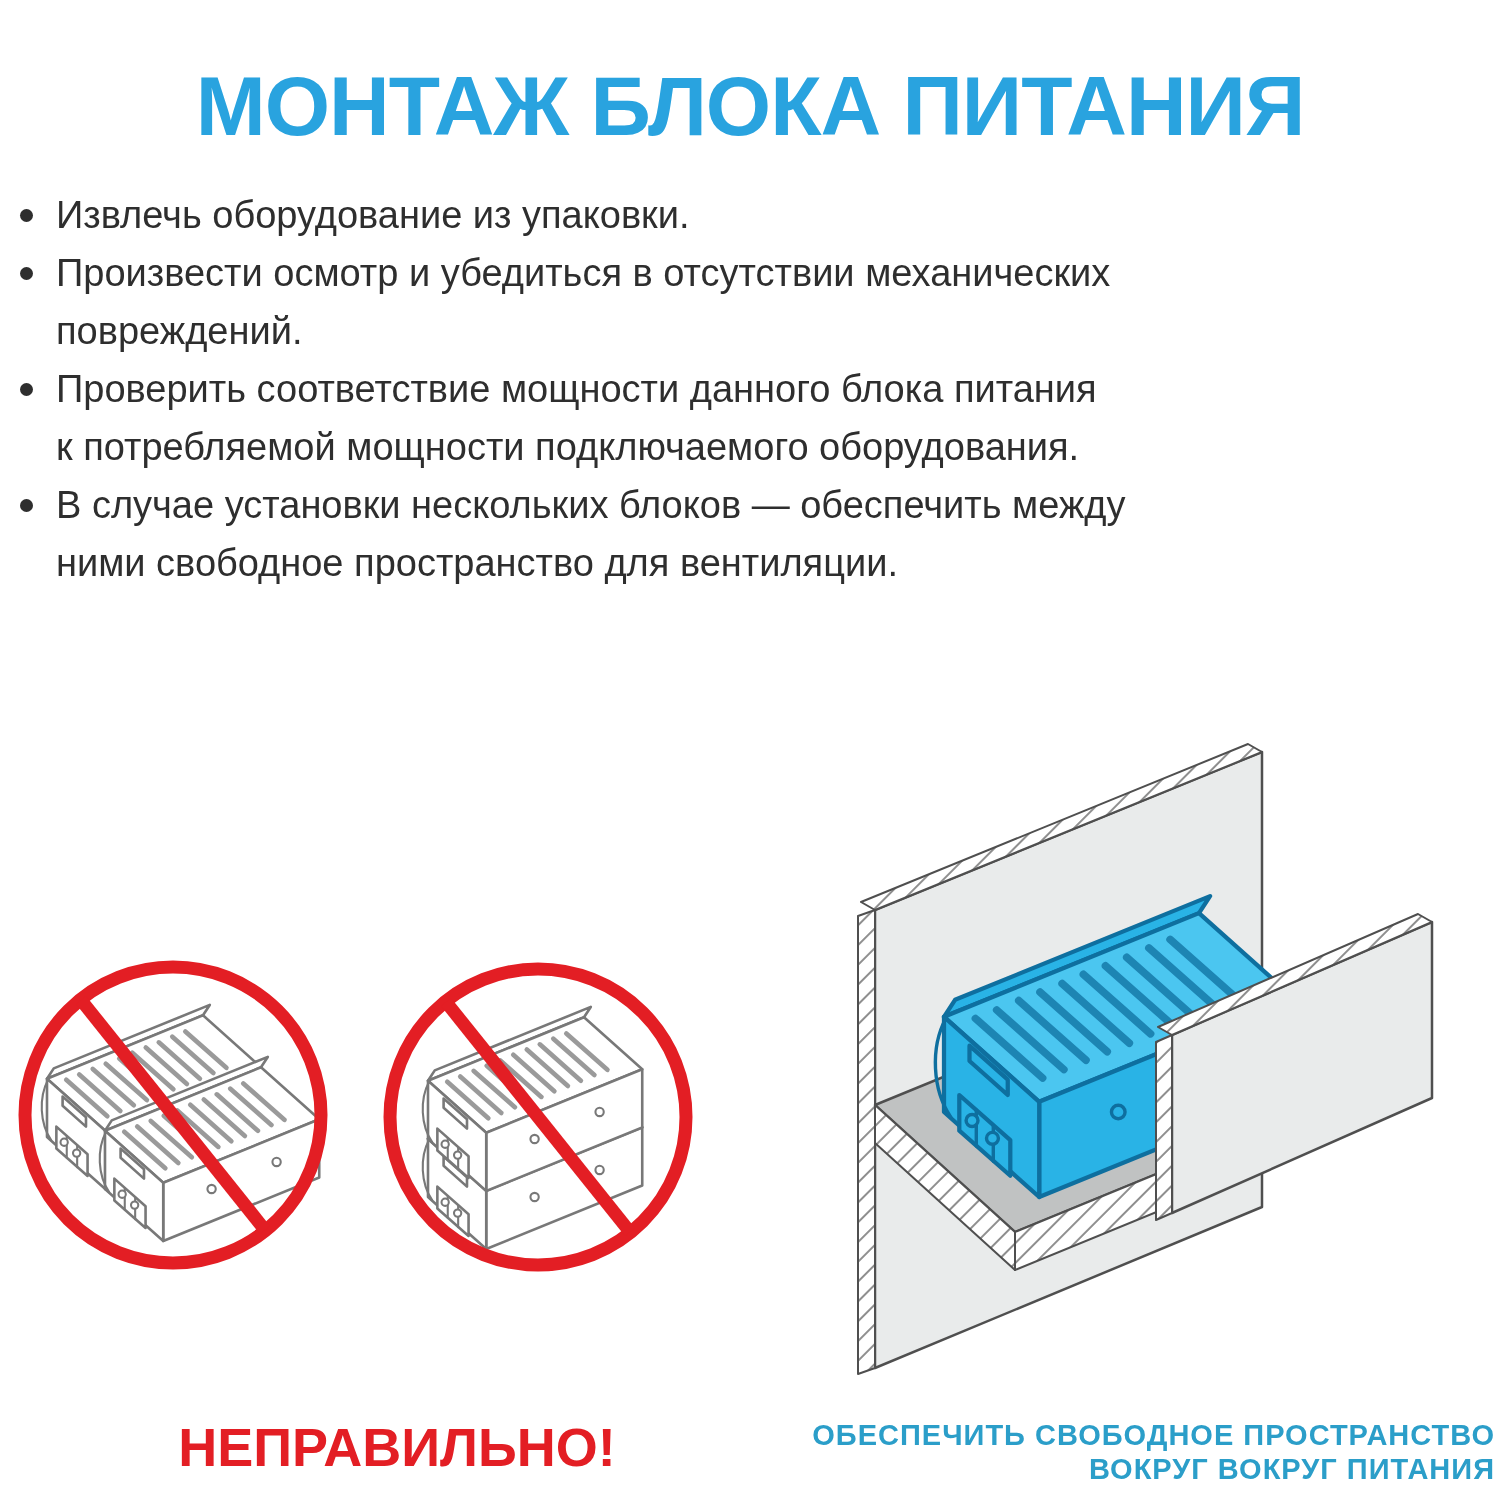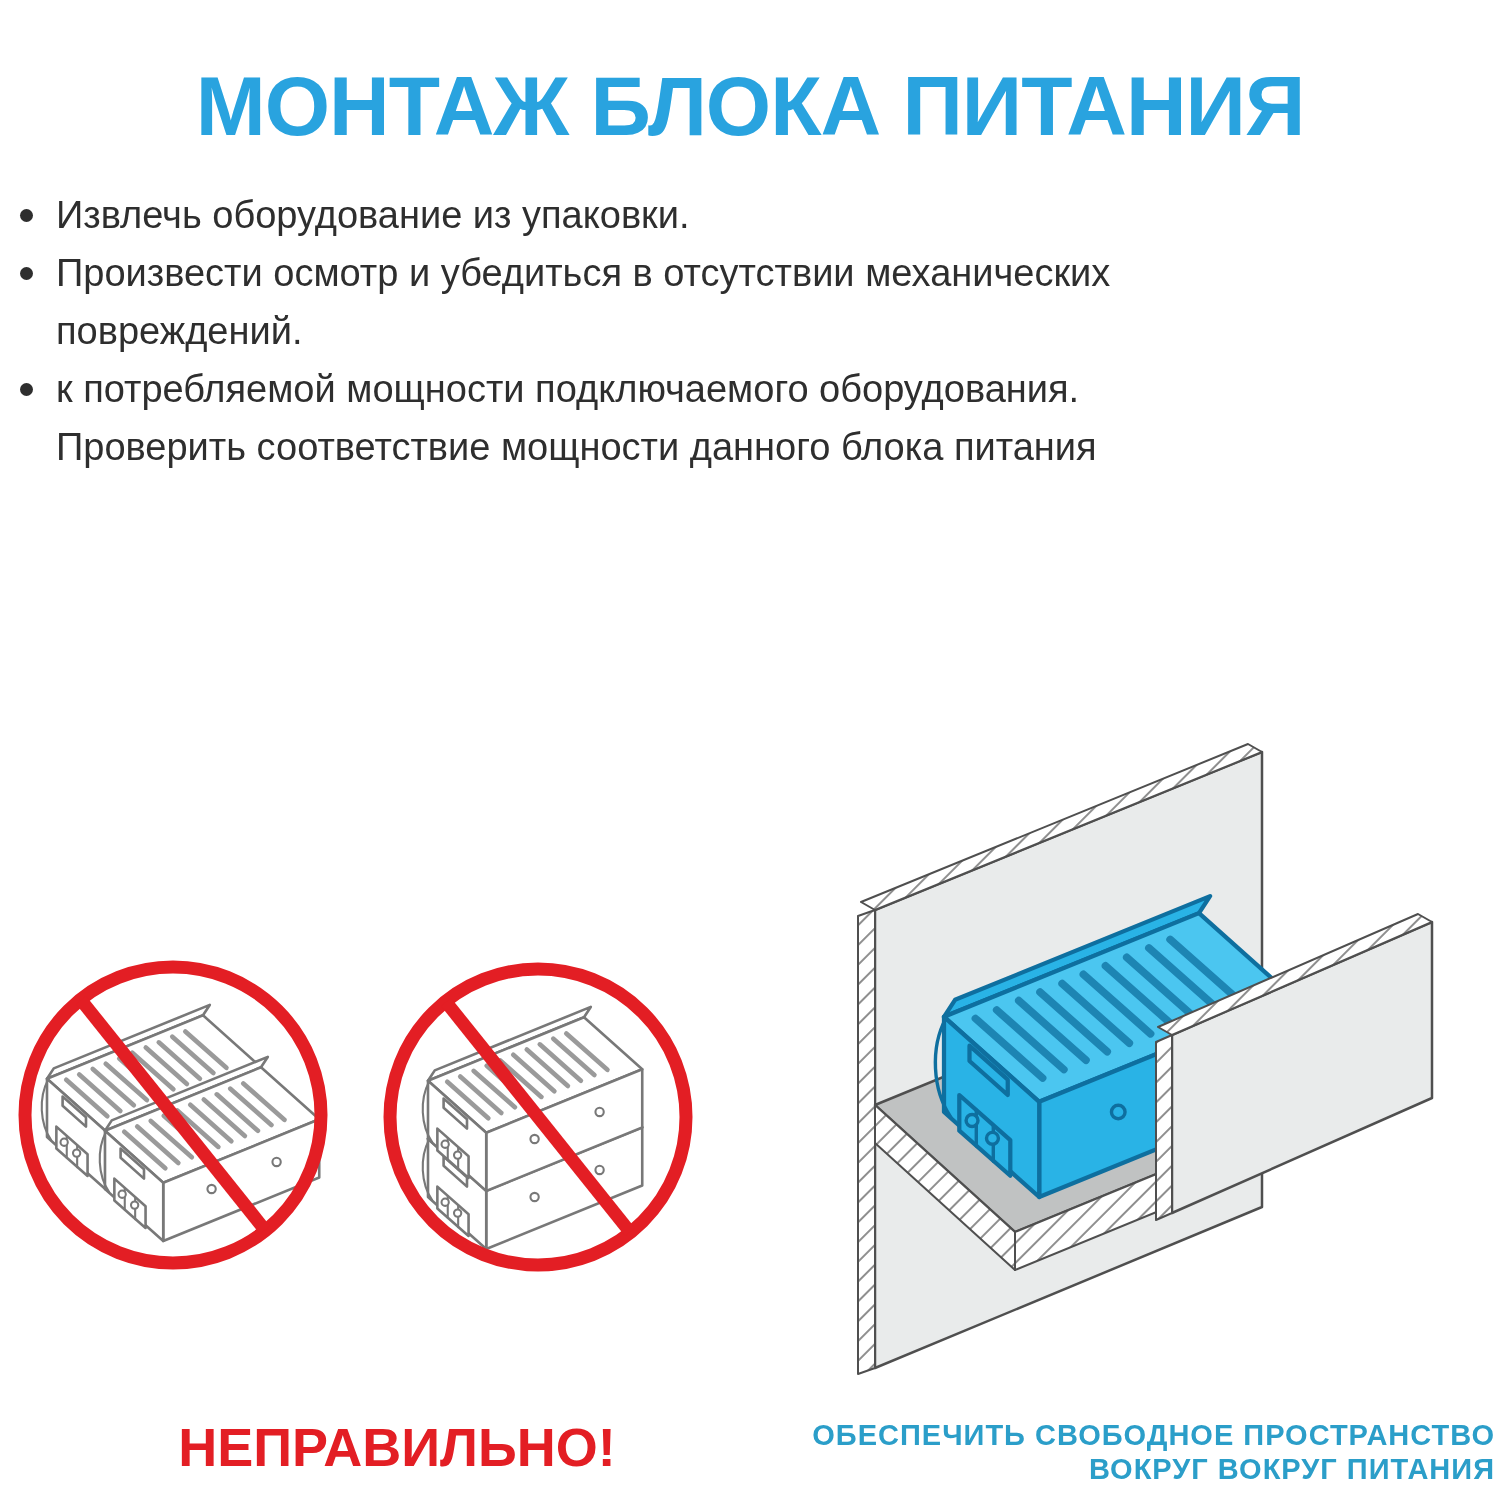--- a/index.html
+++ b/index.html
@@ -108,22 +108,26 @@
   <ul class="instructions">
     <li>
       <div>Извлечь оборудование из упаковки.</div>
       <div></div>
     </li>
     <li>
       <div>Произвести осмотр и убедиться в отсутствии механических</div>
       <div>повреждений.</div>
     </li>
     <li>
+      <div>Проверить соответствие мощности данного блока питания</div>
       <div>к потребляемой мощности подключаемого оборудования.</div>
-      <div>Проверить соответствие мощности данного блока питания</div>
+    </li>
+    <li>
+      <div>В случае установки нескольких блоков — обеспечить между</div>
+      <div>ними свободное пространство для вентиляции.</div>
     </li>
   </ul>
 
   <svg id="fig-side-by-side" class="fig" viewBox="0 0 350 355">
     <use href="#psu" xlink:href="#psu" class="psu-white" transform="translate(42,192) scale(0.52)"></use>
     <use href="#psu" xlink:href="#psu" class="psu-white" transform="translate(100,244) scale(0.52)"></use>
     <circle class="ring" cx="168" cy="170" r="148"></circle>
     <line class="slash" x1="76" y1="55" x2="260" y2="285"></line>
   </svg>
 

